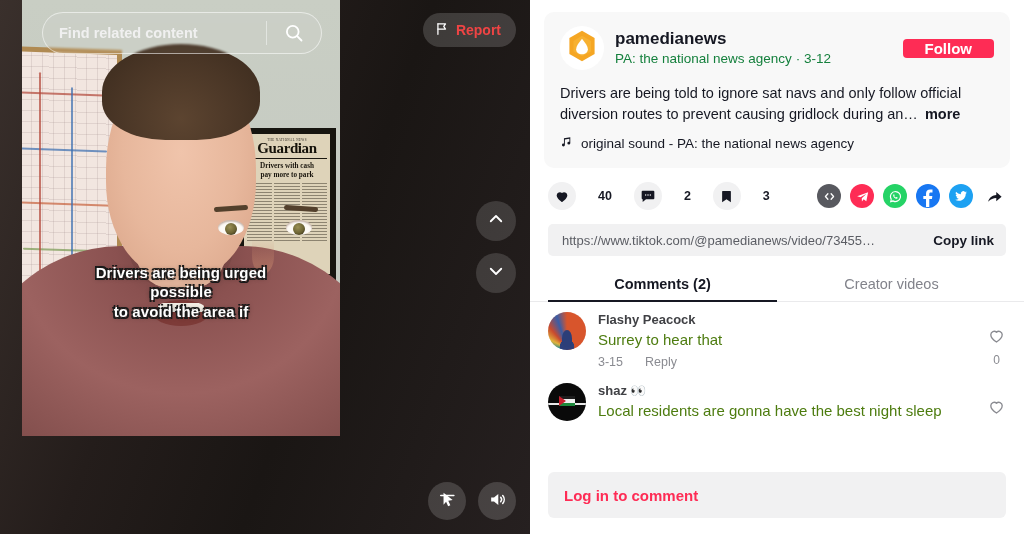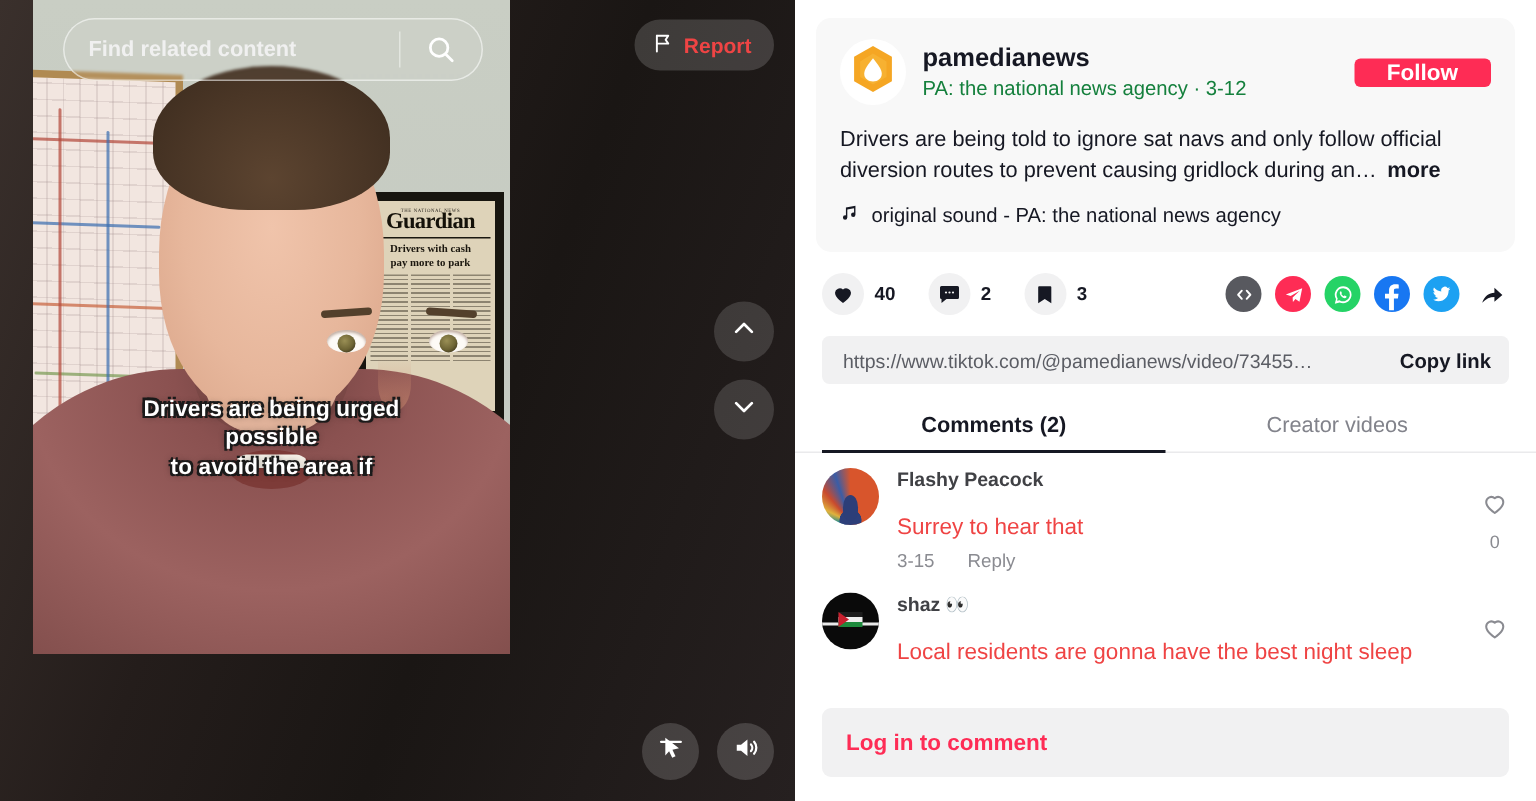--- a/index.html
+++ b/index.html
@@ -419,21 +419,21 @@
 
   
   .stats-bar {
     display: flex;
     align-items: center;
     padding: 14px 18px 0 18px;
   }
   .stat {
     display: flex;
     align-items: center;
-    gap: 7px;
+    gap: 22px;
     margin-right: 22px;
     cursor: pointer;
   }
   .stat-bubble {
     width: 28px; height: 28px;
     border-radius: 50%;
     background: #f1f1f2;
     display: flex; align-items: center; justify-content: center;
   }
   .stat-count {
@@ -530,23 +530,23 @@
   }
   .c-body { flex: 1; min-width: 0; }
   .c-name {
     font-size: 13px;
     font-weight: bold;
     color: #404145;
     line-height: 1.3;
   }
   .c-text {
     font-size: 15px;
-    color: #ef4444;
+    color: #4d7c0f;
     line-height: 1.35;
-    margin-top: 13px;
+    margin-top: 1px;
   }
   .c-foot {
     display: flex;
     gap: 22px;
     margin-top: 5px;
     font-size: 12.5px;
     color: #8a8b91;
   }
   .c-reply { cursor: pointer; }
   .c-like {

